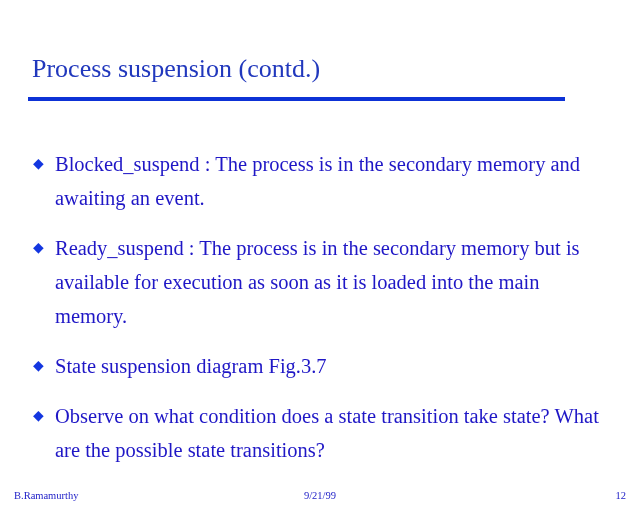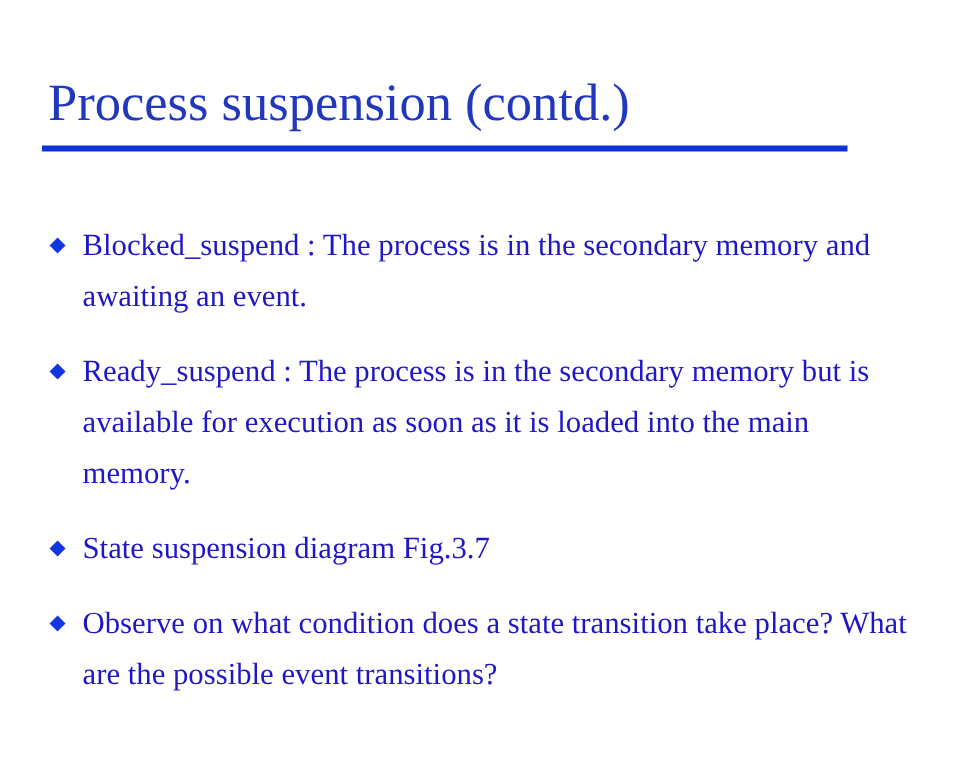--- a/index.html
+++ b/index.html
@@ -23,21 +23,21 @@
 
   
   .title-block {
     position: absolute;
     left: 28px;
     top: 48px;
     width: 560px;
   }
   .slide-title {
     font-family: "Liberation Serif", "DejaVu Serif", serif;
-    font-size: 35px;
+    font-size: 26px;
     line-height: 42px;
     color: #2138bd;
     white-space: nowrap;
     letter-spacing: 0px;
     padding-left: 4px;
   }
   .title-rule {
     position: absolute;
     left: 28px;
     top: 97px;
@@ -133,19 +133,24 @@
       <span class="bullet-text">Ready_suspend : The process is in the secondary memory but is available for execution as soon as it is loaded into the main memory.</span>
     </li>
 
     <li class="bullet-item">
       <span class="bullet-marker">◆</span>
       <span class="bullet-text">State suspension diagram Fig.3.7</span>
     </li>
 
     <li class="bullet-item">
       <span class="bullet-marker">◆</span>
-      <span class="bullet-text">Observe on what condition does a state transition take place? What are the possible event transitions?</span>
+      <span class="bullet-text">Observe on what condition does a state transition take state? What are the possible state transitions?</span>
     </li>
 
   </ul>
 
+  <div class="footer">
+    <span class="footer-author">B.Ramamurthy</span>
+    <span class="footer-date">9/21/99</span>
+    <span class="footer-page">12</span>
+  </div>
 
 </div>
 
 </body></html>

